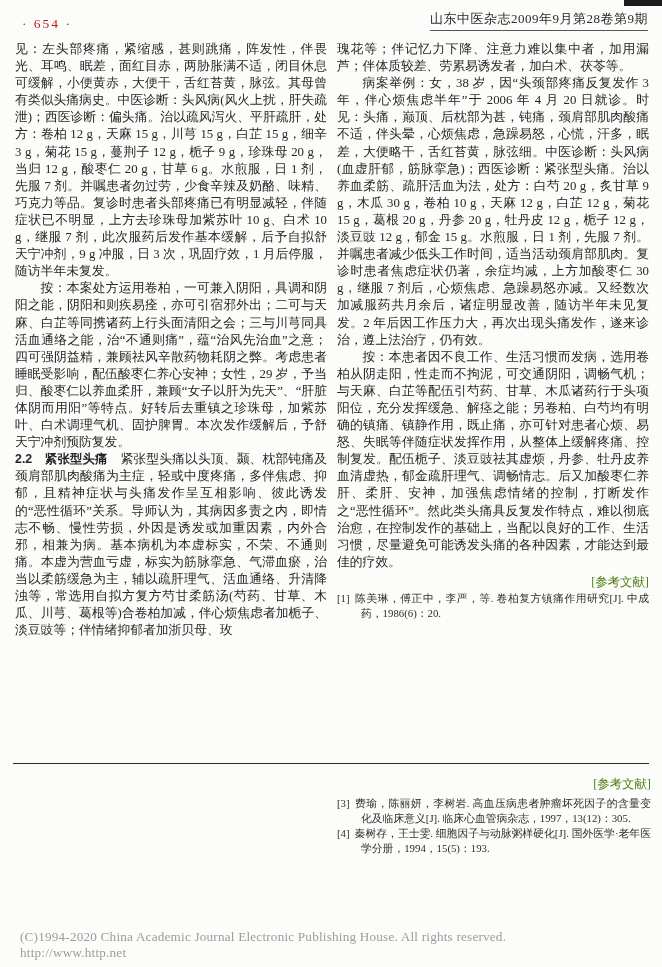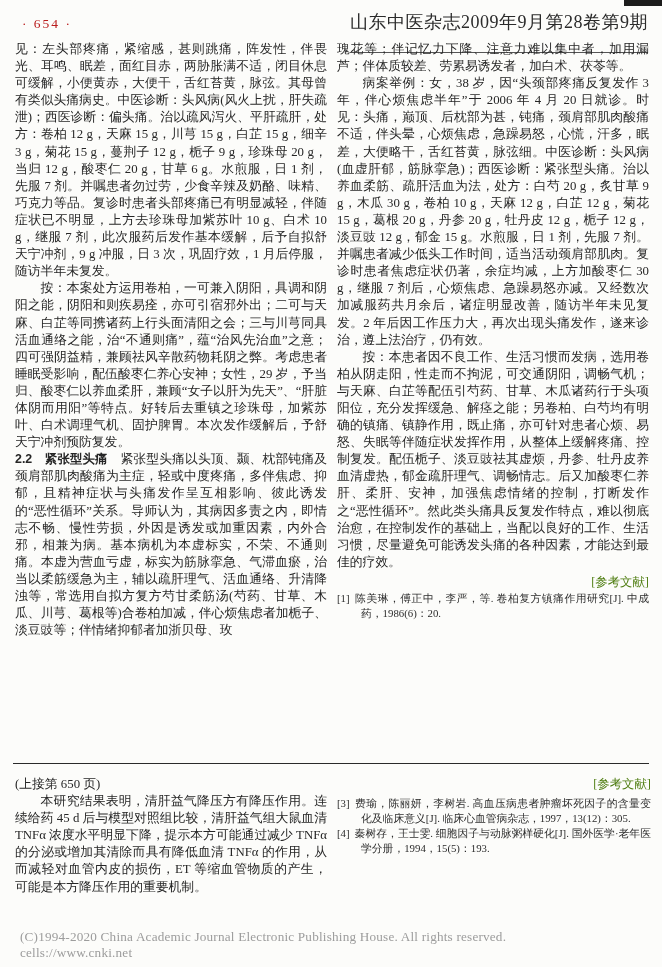--- a/index.html
+++ b/index.html
@@ -21,23 +21,23 @@
     position: absolute; top: 0; right: 0;
     width: 38px; height: 6px;
     background: #1c1c1c;
   }
   .hdr-page-num {
     position: absolute; left: 22px; top: 16px;
     font-size: 13.5px; color: #b91c1c; letter-spacing: 2px;
   }
   .hdr-journal {
     position: absolute; right: 14px; top: 10px;
-    font-size: 18px; color: #2b2b2b;
+    font-size: 13px; color: #2b2b2b;
     border-bottom: 1px solid #555;
-    padding-bottom: 18px;
+    padding-bottom: 2px;
     letter-spacing: 0.5px;
     text-align: center;
   }
   .col {
     position: absolute; top: 41px;
     width: 312px;
     font-size: 12.8px;
     line-height: 17.1px;
     text-align: justify;
     color: #262626;
@@ -114,29 +114,25 @@
   <div class="col col-right">
     <p>瑰花等；伴记忆力下降、注意力难以集中者，加用漏芦；伴体质较差、劳累易诱发者，加白术、茯苓等。</p>
     <p class="indent">病案举例：女，38 岁，因“头颈部疼痛反复发作 3 年，伴心烦焦虑半年”于 2006 年 4 月 20 日就诊。时见：头痛，巅顶、后枕部为甚，钝痛，颈肩部肌肉酸痛不适，伴头晕，心烦焦虑，急躁易怒，心慌，汗多，眠差，大便略干，舌红苔黄，脉弦细。中医诊断：头风病(血虚肝郁，筋脉挛急)；西医诊断：紧张型头痛。治以养血柔筋、疏肝活血为法，处方：白芍 20 g，炙甘草 9 g，木瓜 30 g，卷柏 10 g，天麻 12 g，白芷 12 g，菊花 15 g，葛根 20 g，丹参 20 g，牡丹皮 12 g，栀子 12 g，淡豆豉 12 g，郁金 15 g。水煎服，日 1 剂，先服 7 剂。并嘱患者减少低头工作时间，适当活动颈肩部肌肉。复诊时患者焦虑症状仍著，余症均减，上方加酸枣仁 30 g，继服 7 剂后，心烦焦虑、急躁易怒亦减。又经数次加减服药共月余后，诸症明显改善，随访半年未见复发。2 年后因工作压力大，再次出现头痛发作，遂来诊治，遵上法治疗，仍有效。</p>
     <p class="indent">按：本患者因不良工作、生活习惯而发病，选用卷柏从阴走阳，性走而不拘泥，可交通阴阳，调畅气机；与天麻、白芷等配伍引芍药、甘草、木瓜诸药行于头项阳位，充分发挥缓急、解痉之能；另卷柏、白芍均有明确的镇痛、镇静作用，既止痛，亦可针对患者心烦、易怒、失眠等伴随症状发挥作用，从整体上缓解疼痛、控制复发。配伍栀子、淡豆豉祛其虚烦，丹参、牡丹皮养血清虚热，郁金疏肝理气、调畅情志。后又加酸枣仁养肝、柔肝、安神，加强焦虑情绪的控制，打断发作之“恶性循环”。然此类头痛具反复发作特点，难以彻底治愈，在控制发作的基础上，当配以良好的工作、生活习惯，尽量避免可能诱发头痛的各种因素，才能达到最佳的疗效。</p>
     <div class="refs-title">[参考文献]</div>
     <p class="ref"><span class="marker">[1]</span><span>陈美琳，傅正中，李严，等. 卷柏复方镇痛作用研究[J]. 中成药，1986(6)：20.</span></p>
   </div>
 
   <div class="divider"></div>
 
-  <div class="bottom-left">
-    <p>(上接第 650 页)</p>
-    <p class="indent">本研究结果表明，清肝益气降压方有降压作用。连续给药 45 d 后与模型对照组比较，清肝益气组大鼠血清 TNFα 浓度水平明显下降，提示本方可能通过减少 TNFα 的分泌或增加其清除而具有降低血清 TNFα 的作用，从而减轻对血管内皮的损伤，ET 等缩血管物质的产生，可能是本方降压作用的重要机制。</p>
-  </div>
 
   <div class="bottom-right">
     <div class="refs-title">[参考文献]</div>
     <p class="ref"><span class="marker">[3]</span><span>费瑜，陈丽妍，李树岩. 高血压病患者肿瘤坏死因子的含量变化及临床意义[J]. 临床心血管病杂志，1997，13(12)：305.</span></p>
     <p class="ref"><span class="marker">[4]</span><span>秦树存，王士雯. 细胞因子与动脉粥样硬化[J]. 国外医学·老年医学分册，1994，15(5)：193.</span></p>
   </div>
 
   <div class="footer">
     <span>(C)1994-2020 China Academic Journal Electronic Publishing House. All rights reserved.</span>
-    <span>cells://www.cnki.net</span>
+    <span>http://www.http.net</span>
   </div>
 
 </div>
 
 </body></html>

